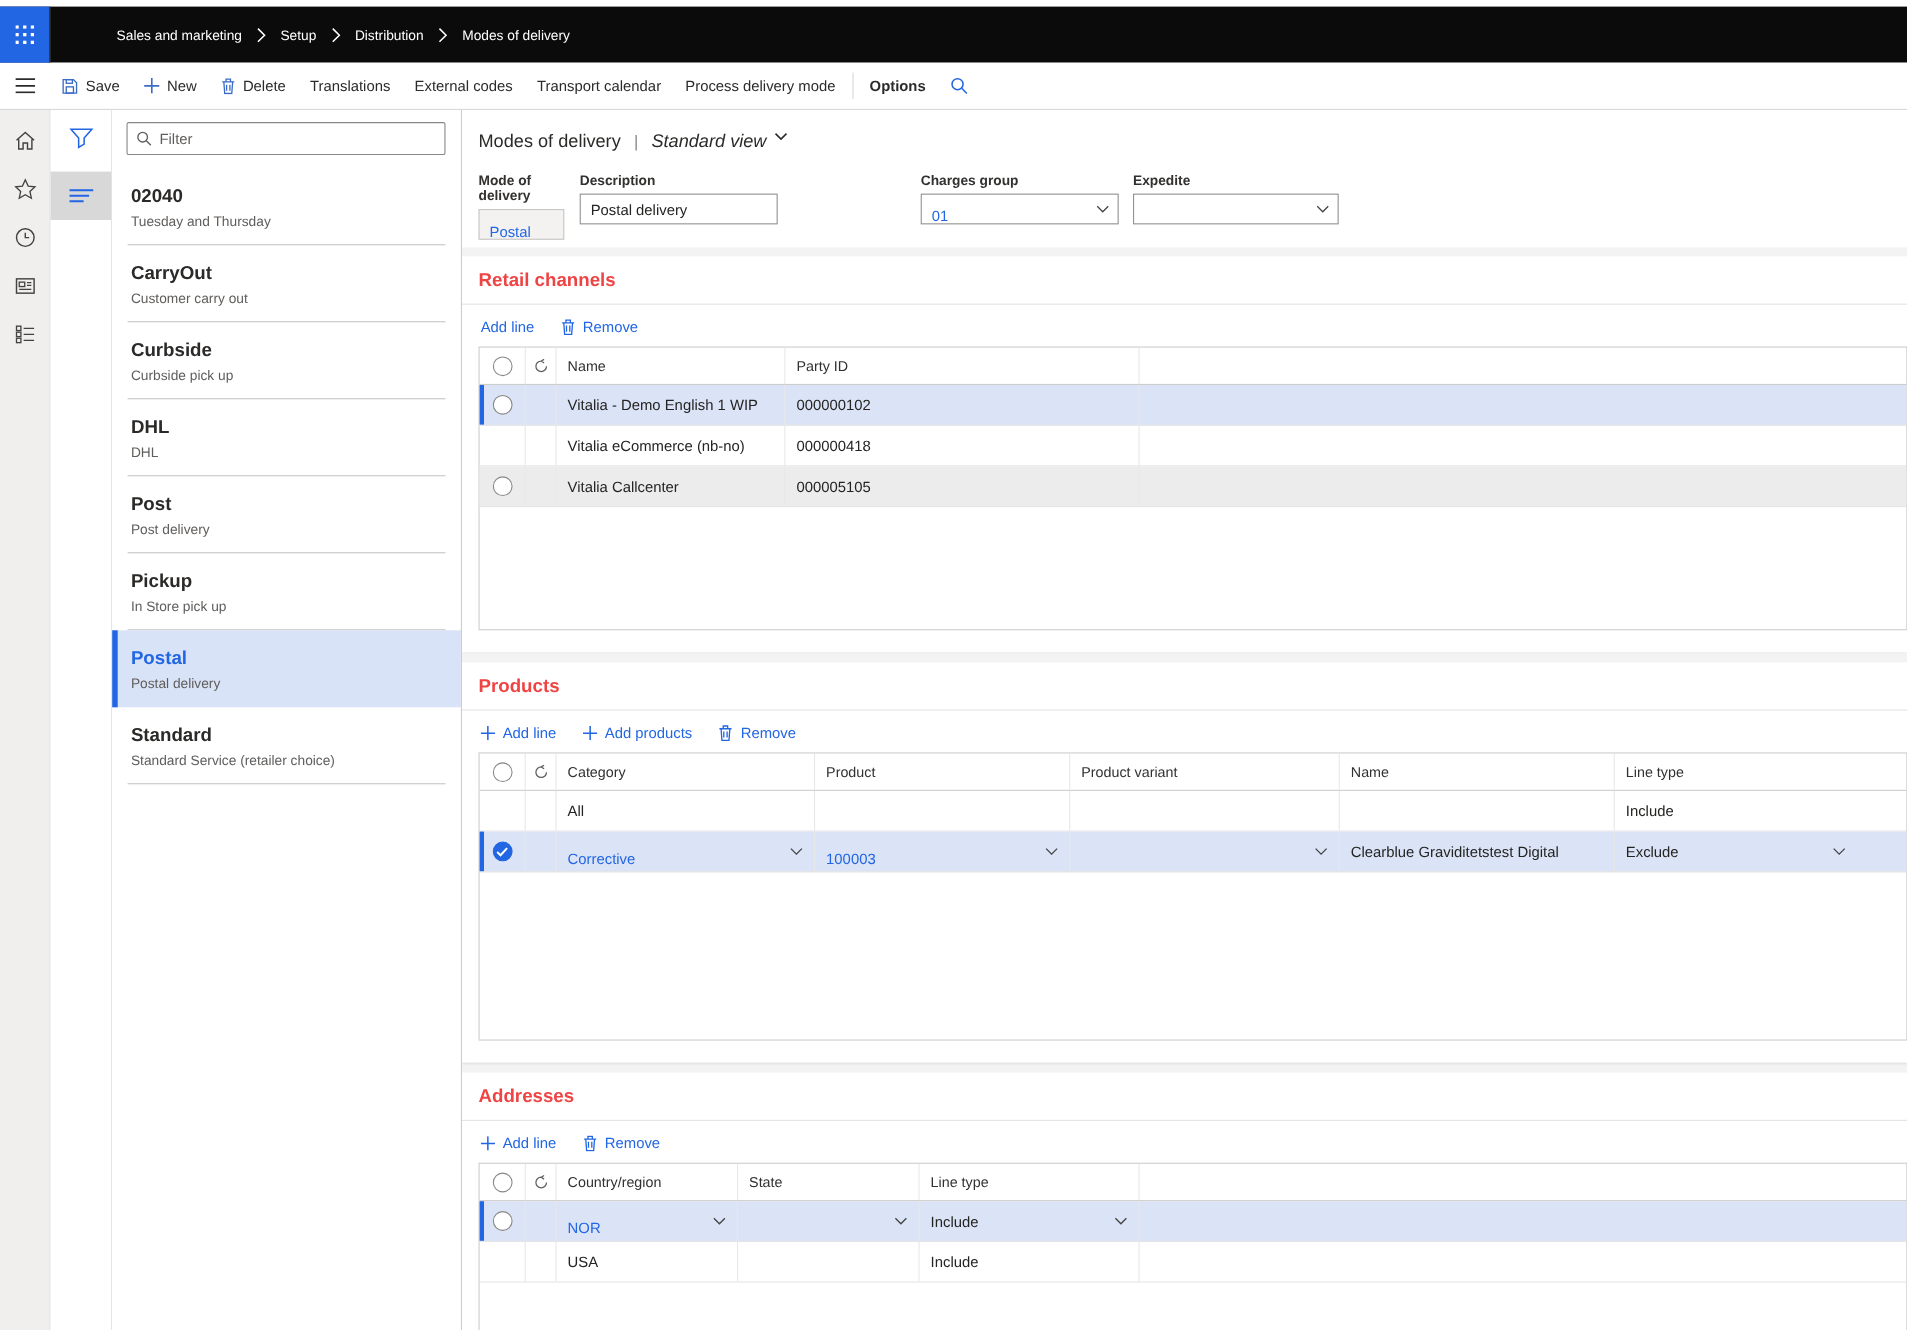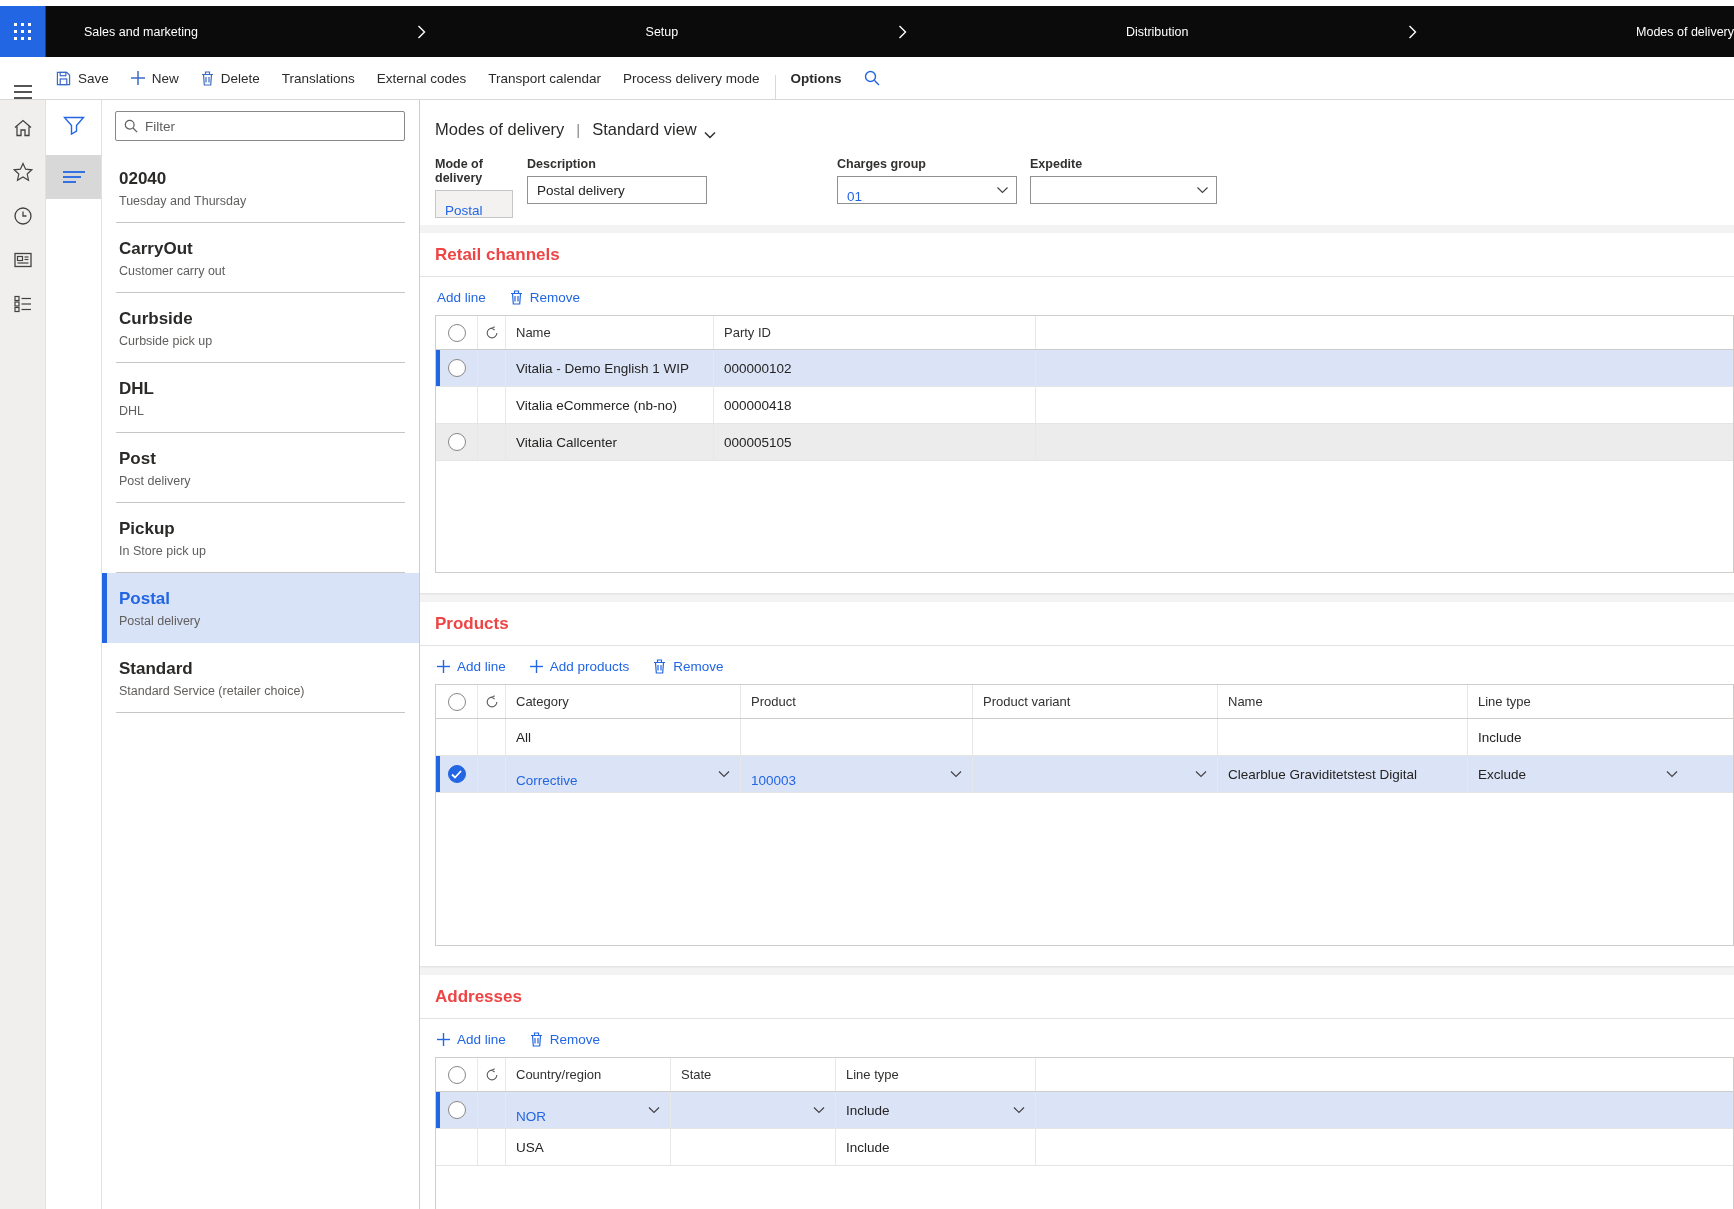--- a/index.html
+++ b/index.html
@@ -4,26 +4,26 @@
 <style>
   * { margin:0; padding:0; box-sizing:border-box; }
   html,body { width:1734px; height:1209px; overflow:hidden; background:#fff;
     font-family:"Liberation Sans", sans-serif; color:#252423; }
 
   
   .top-strip { height:6px; background:#fff; }
   .app-bar { height:51px; display:flex; background:#0b0b0b; color:#fff; align-items:stretch; }
   .waffle-btn { width:45px; background:#2266E3; display:flex; align-items:center; justify-content:center; cursor:pointer; }
   .app-title { display:flex; align-items:center; padding:0 24px; width:307px; font-size:15px; font-weight:bold; }
-  .crumb-wrap { display:flex; align-items:center; border-left:1px solid #3c3c3c; padding-left:38px; gap:13px; font-size:12.5px; flex:1;justify-content:space-between; }
+  .crumb-wrap { display:flex; align-items:center; border-left:1px solid #3c3c3c; padding-left:60px; gap:13px; font-size:12.5px; flex:1; }
   .crumb { display:flex; align-items:center; cursor:pointer; }
   .crumb-chev { display:flex; align-items:center; }
 
   
-  .action-bar { height:43px; display:flex; align-items:flex-end; background:#fff; border-bottom:1px solid #d8d8d8; }
+  .action-bar { height:43px; display:flex; align-items:center; background:#fff; border-bottom:1px solid #d8d8d8; }
   .hamburger { width:45px; display:flex; justify-content:center; cursor:pointer; }
   .cmd { display:flex; align-items:center; gap:7px; padding:0 11px; font-size:13.5px; color:#2b2b2b; cursor:pointer; height:100%; }
   .cmd:first-of-type { margin-left:12px; }
   .cmd-bold { font-weight:bold; }
   .cmd-divider { width:1px; height:24px; background:#d8d8d8; margin:0 4px; }
 
   
   .content { display:flex; height:1109px; }
   .nav-rail { width:46px; background:#f0efee; border-right:1px solid #e1e1e1; display:flex; flex-direction:column;
     align-items:center; padding-top:18px; gap:24px; }
@@ -43,21 +43,21 @@
   .li-sub { font-size:12.5px; color:#605e5c; margin-top:3px; line-height:16px; }
   .list-item.selected { background:#d9e3f7; border-left:5px solid #2266E3; padding-left:12px; }
   .list-item.selected .li-title { color:#2266E3; }
   .list-item.selected::after { left:0; right:0; background:transparent; }
 
   
   .main { flex:1; background:#f3f3f3; overflow:hidden; }
   .page-head { background:#fff; height:125px; padding:20px 0 0 15px; margin-bottom:8px; }
   .page-title-row { display:flex; align-items:center; gap:12px; font-size:16.5px; color:#2b2a29; }
   .pt-sep { color:#8a8886; font-size:15px; }
-  .view-switch { display:flex; align-items:flex-end; gap:7px; cursor:pointer; }
+  .view-switch { display:flex; align-items:flex-start; gap:7px; cursor:pointer;font-style:italic; }
   .fields { display:flex; margin-top:18px; }
   .field label { display:block; font-size:12.5px; font-weight:600; color:#323130; margin-bottom:5px; }
   .inp { height:28px; border:1px solid #919191; background:#fff; display:flex; align-items:center;
     padding:0 9px; font-size:13.5px; color:#252423; }
   .inp.disabled { background:#f3f2f1; border-color:#c8c6c4; }
   .inp.combo { justify-content:space-between; padding-right:7px; }
   .blue-val { color:#2266E3;margin-top:12px; }
   .f1 { width:78px; margin-right:14px; }
   .f2 { width:180px; margin-right:130px; }
   .f3 { width:180px; margin-right:13px; }

